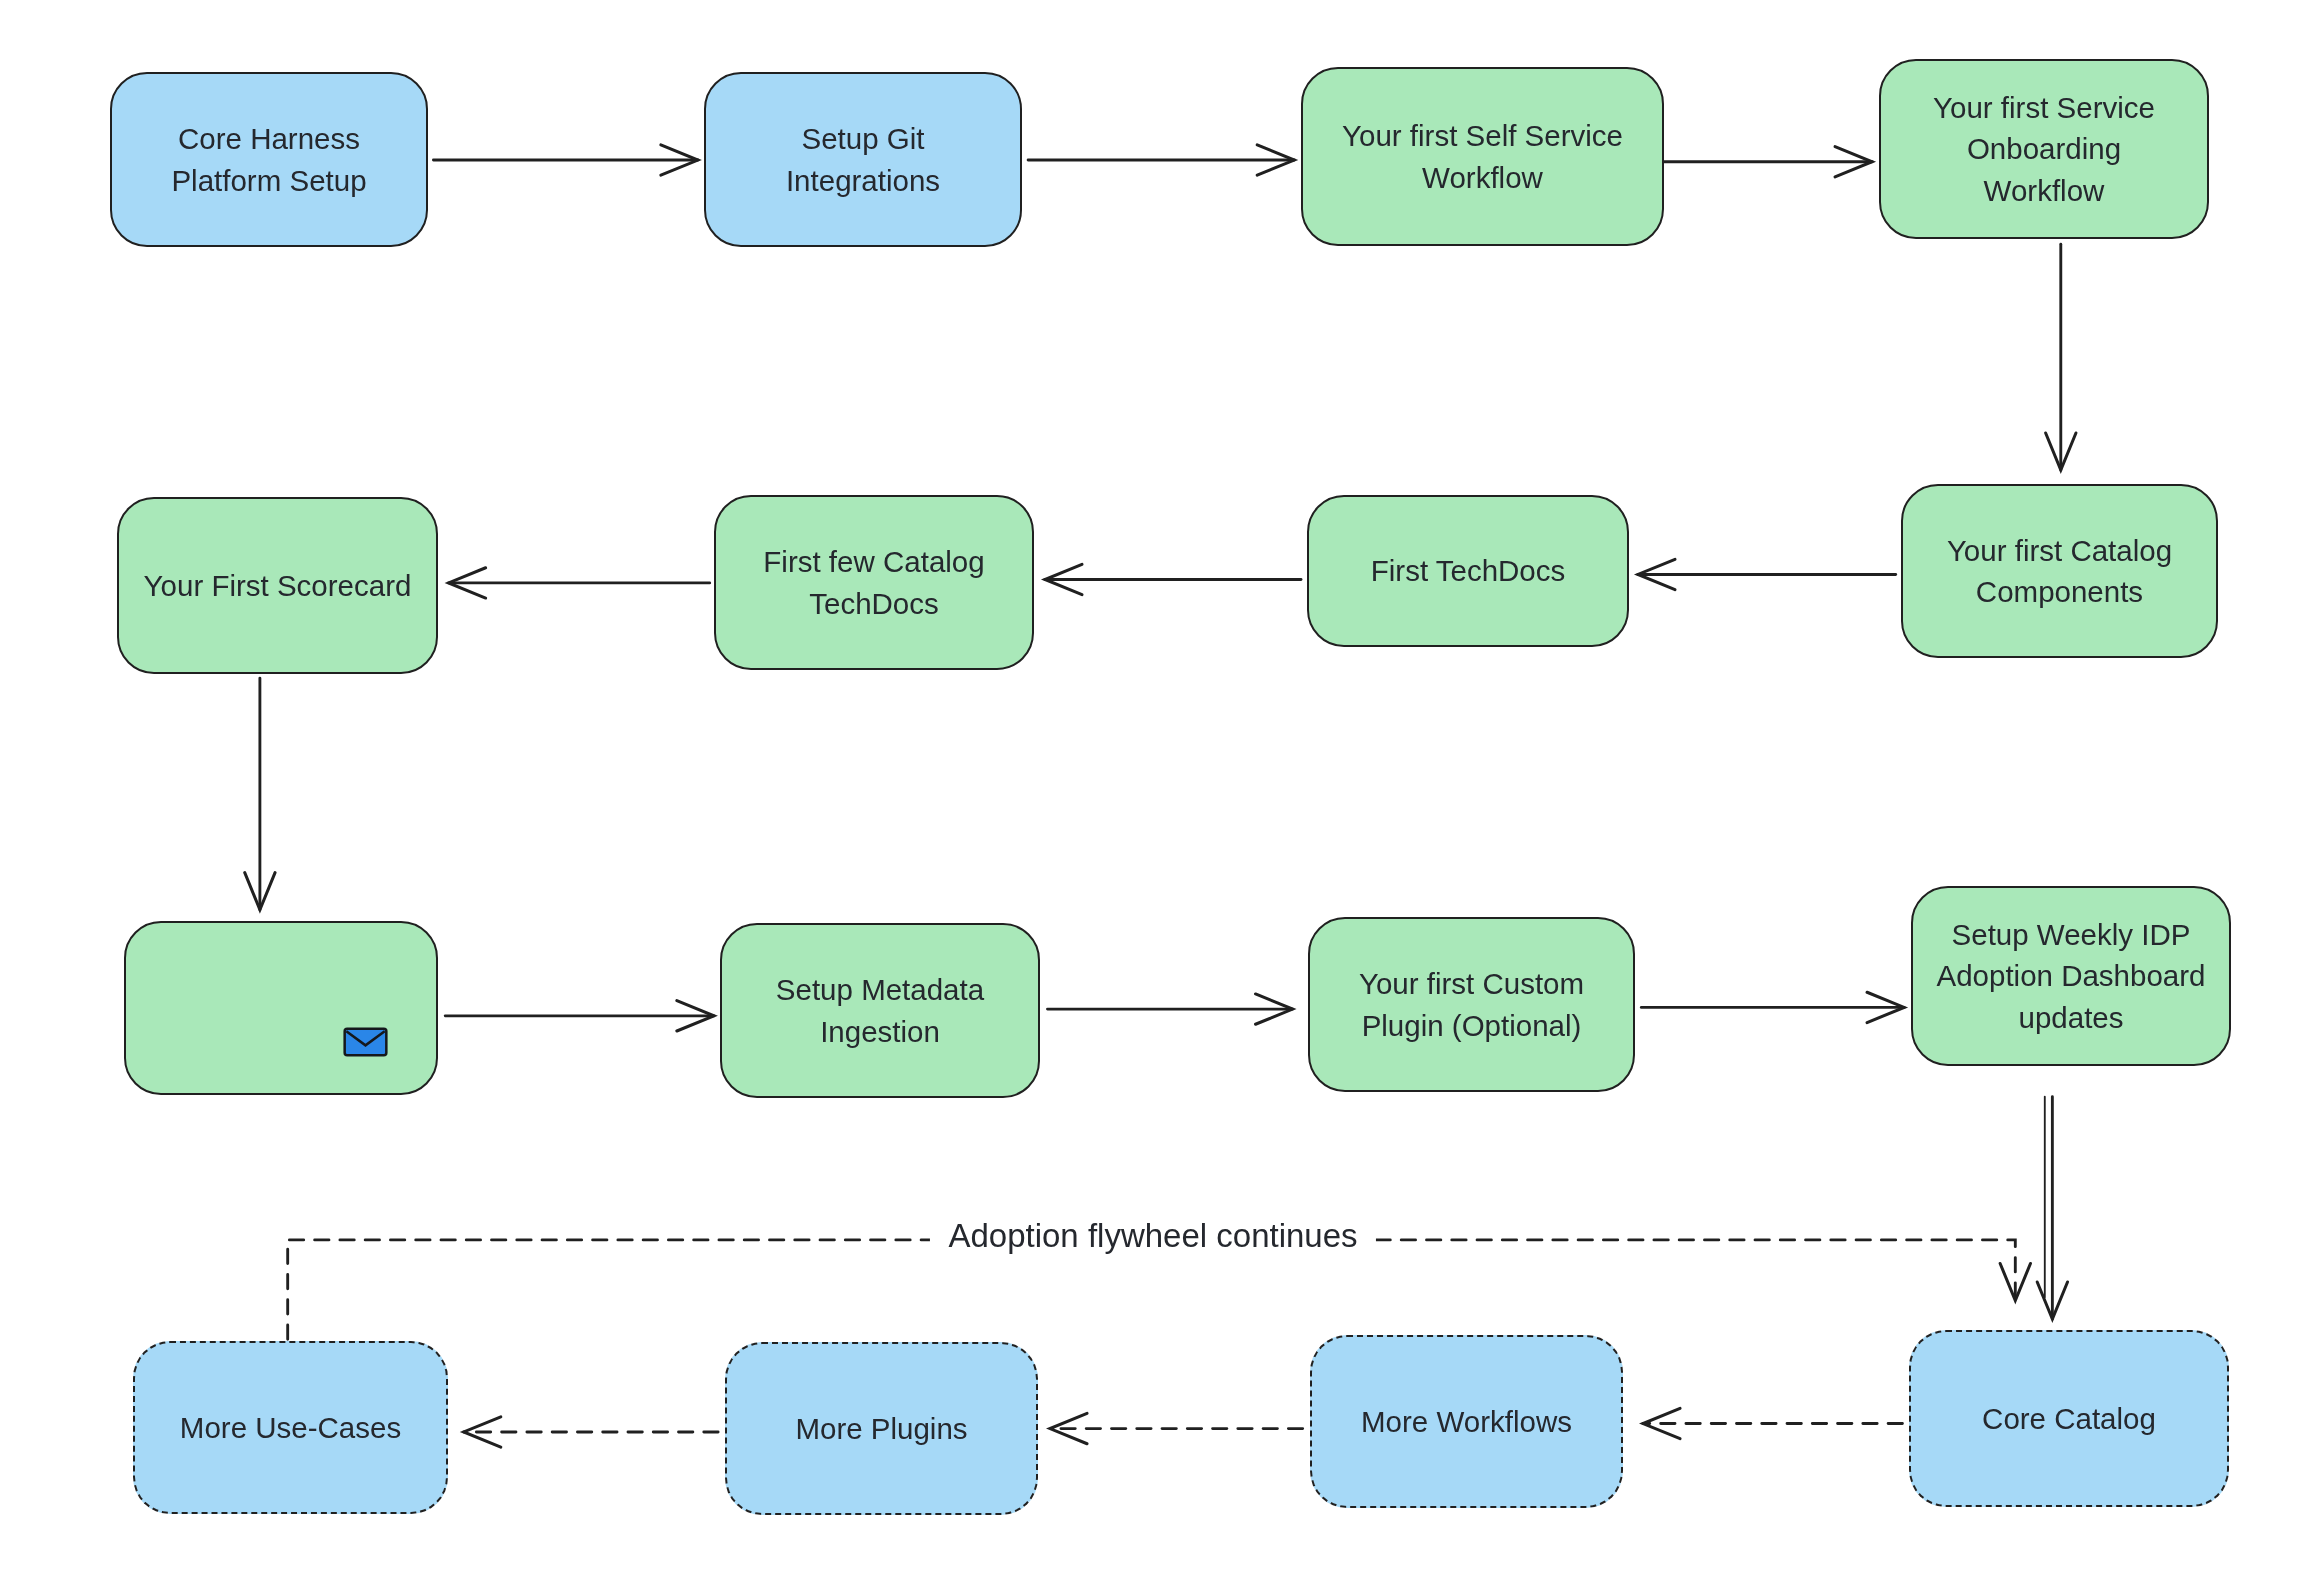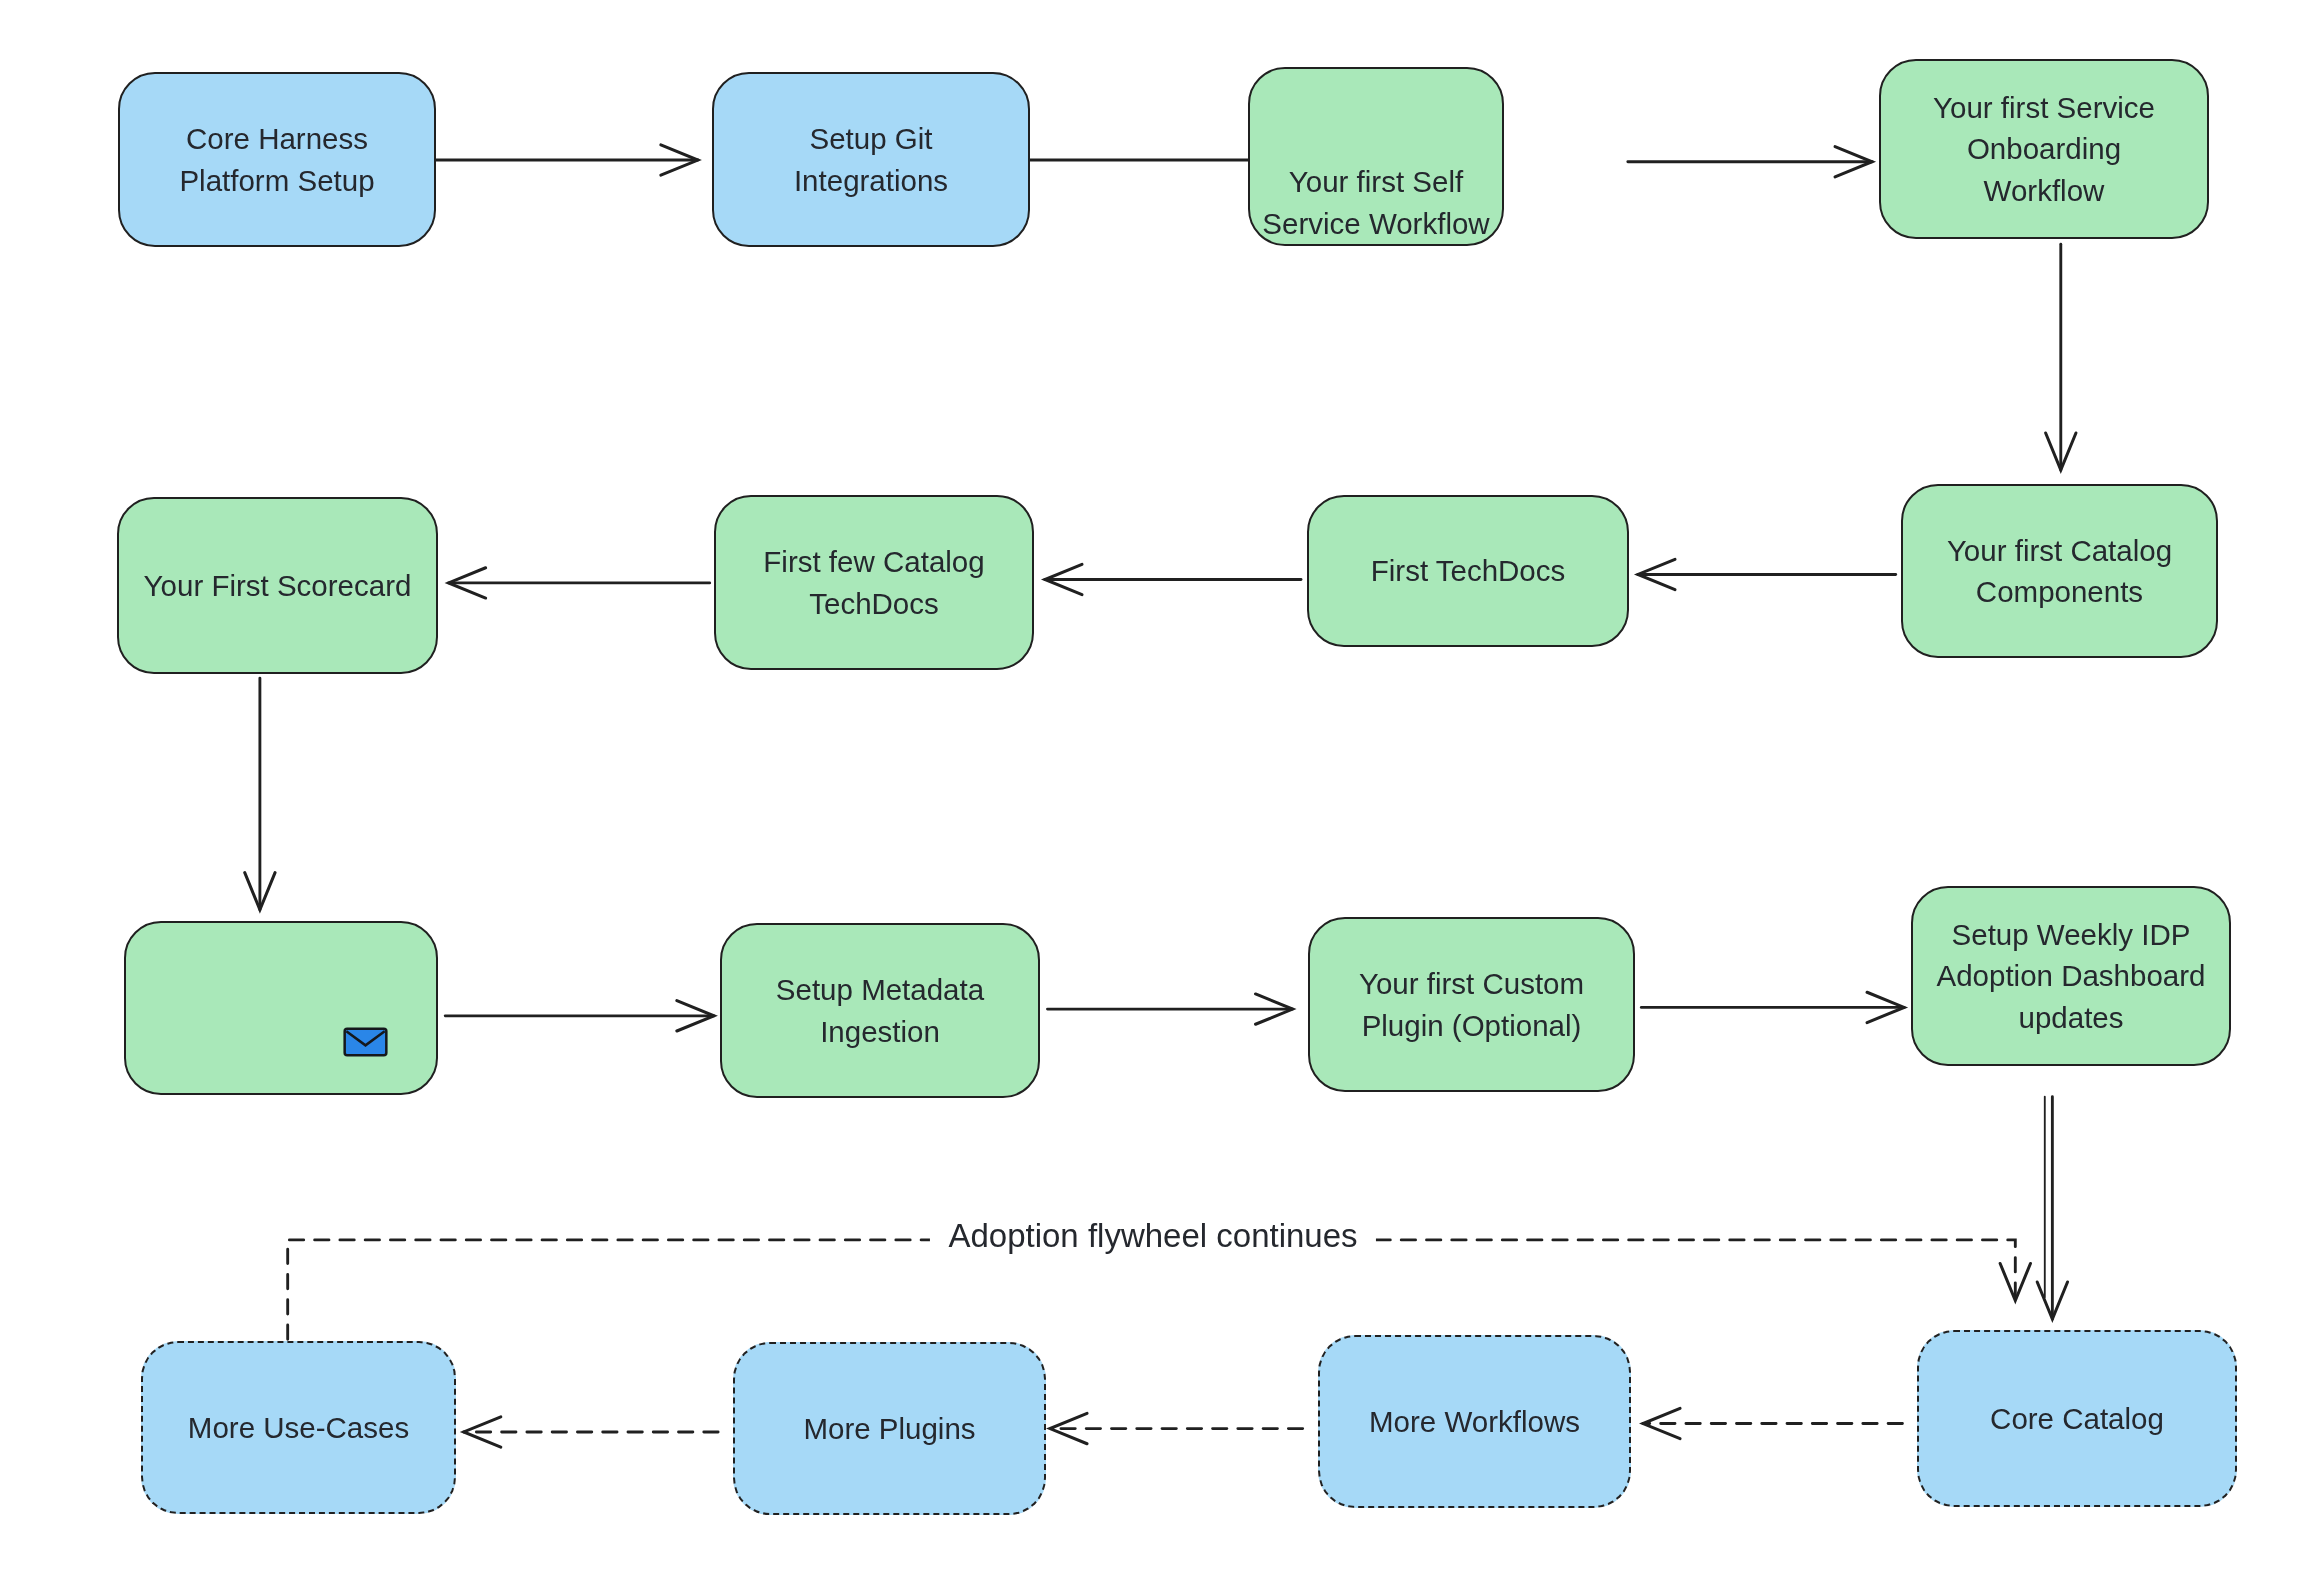--- a/index.html
+++ b/index.html
@@ -25,27 +25,27 @@
     text-align: center;
     border: 2.5px solid var(--stroke, #202020);
     border-radius: 37px;
     font-size: 29.5px;
     font-weight: 500;
     line-height: 1.4;
     color: var(--text, #25282e);
     padding: 0 8.4px;
     z-index: 1;
   }
-  .blue  { background: var(--blue, #A6D9F7); margin-left: 8px; }
+  .blue  { background: var(--blue, #A6D9F7); }
   .green { background: var(--green, #A9E8B9); }
   .dashedbox { border-style: dashed; border-width: 2.9px; }
 
   .n0  { left: 110px;  top: 72px;   width: 318px; height: 175px; }
   .n1  { left: 704px;  top: 72px;   width: 318px; height: 175px; padding: 0 34px; }
-  .n2  { left: 1248px; top: 67px;   width: 256px; height: 179px; padding: 0 5px; align-items: flex-end; }
+  .n2  { left: 1301px; top: 67px;   width: 363px; height: 179px; padding: 0 5px; }
   .n3  { left: 1879px; top: 59px;   width: 330px; height: 180px; padding: 0 40px; }
   .n4  { left: 1901px; top: 484px;  width: 317px; height: 174px; }
   .n5  { left: 1307px; top: 495px;  width: 322px; height: 152px; }
   .n6  { left: 714px;  top: 495px;  width: 320px; height: 175px; padding: 0 25px; }
   .n7  { left: 117px;  top: 497px;  width: 321px; height: 177px; text-align: right; }
   .n8  { left: 124px;  top: 921px; width: 314px; height: 174px; padding: 0 20px; }
   .n9  { left: 720px;  top: 923px; width: 320px; height: 175px; padding: 0 25px; }
   .n10 { left: 1308px; top: 917px; width: 327px; height: 175px; }
   .n11 { left: 1911px; top: 886px; width: 320px; height: 180px; }
   .n12 { left: 133px;  top: 1341px; width: 315px; height: 173px; }

